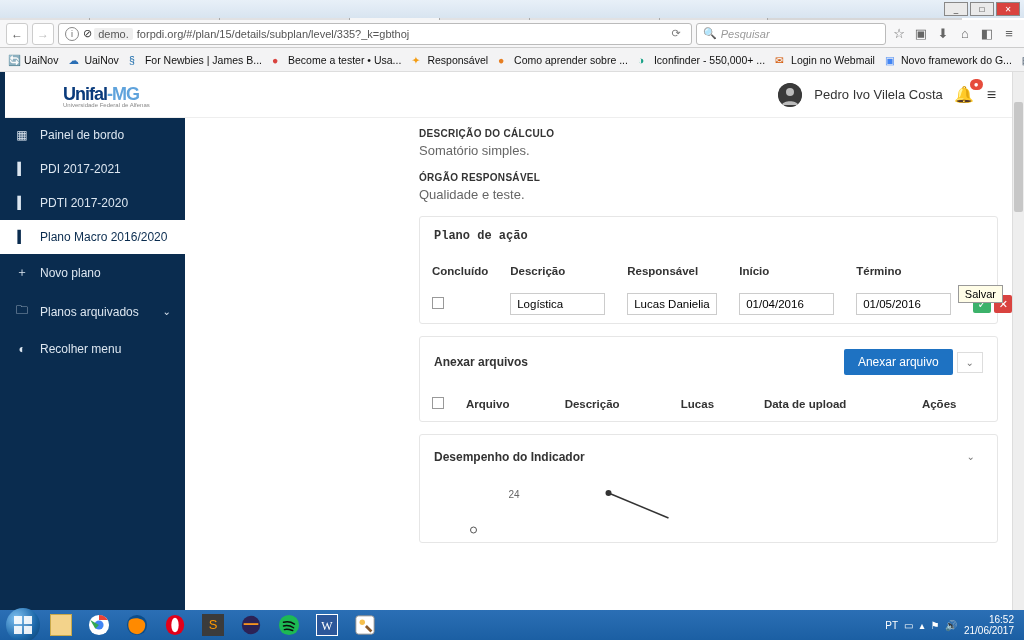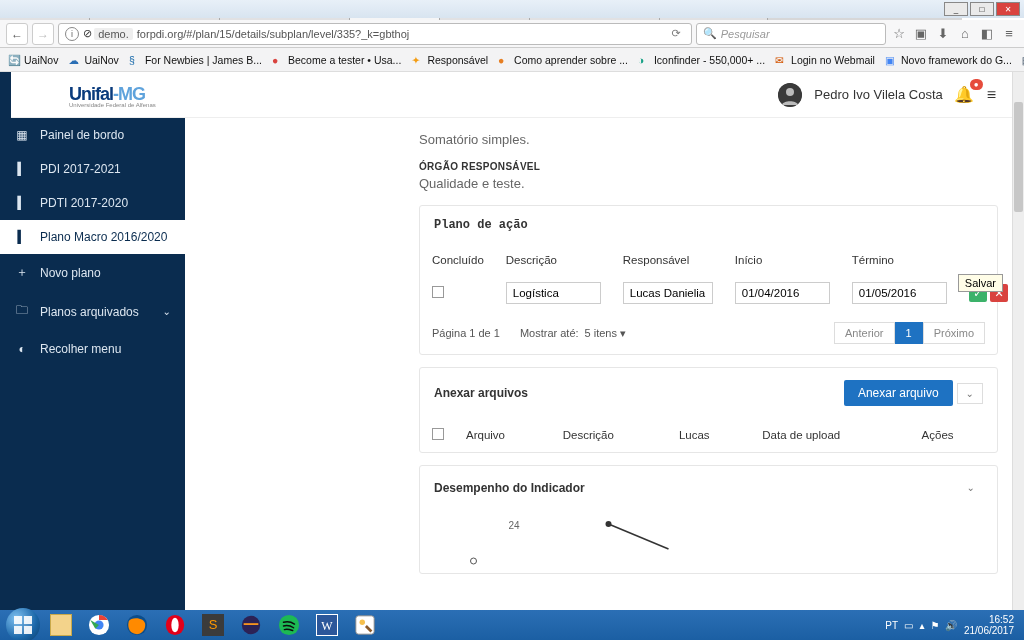--- a/index.html
+++ b/index.html
@@ -30,21 +30,21 @@
 
 .bookmarks-bar{ position:absolute; top:48px; left:0; right:0; height:24px; background:#f3f3f4; border-bottom:1px solid #ddd; display:flex; align-items:center; gap:10px; padding:0 8px; font-size:10.5px; z-index:27; overflow:hidden;}
 .bm{ display:flex; align-items:center; gap:4px; cursor:pointer; color:#111; white-space:nowrap;}
 .bm .bico{ width:12px;height:12px; }
 
 
 .app { position:absolute; top:72px; left:0; right:12px; bottom:30px; display:flex; background:#fff;}
 .app-scrollbar{ position:absolute; top:72px; right:0; width:12px; bottom:30px; background:#eee; border-left:1px solid #ddd;}
 .app-scrollbar .thumb{ position:absolute; top:30px; left:1px; right:1px; height:110px; background:#c7c7c7; border-radius:2px;}
 
-.app-header{ position:absolute; top:0; left:11px; right:0; height:46px; border-bottom:1px solid #eee; display:flex; align-items:center; padding:0 16px 0 58px; background:#fff; z-index:5;}
+.app-header{ position:absolute; top:0; left:5px; right:0; height:46px; border-bottom:1px solid #eee; display:flex; align-items:center; padding:0 16px 0 58px; background:#fff; z-index:5;}
 .logo{ font-weight:bold; color:#0a3b7c; font-size:18px; letter-spacing:-1px;}
 .logo .su{ color:#5fa3dc; }
 .logo-sub{ font-size:6px; color:#888; position:absolute; left:58px; top:30px;}
 .app-header .right{ margin-left:auto; display:flex; align-items:center; gap:12px;}
 .avatar{ width:24px; height:24px; border-radius:50%; background:#444;}
 .user-name-txt{ font-size:13px; color:#333;}
 .bell{ position:relative; color:#0b3886; cursor:pointer;}
 .bell .badge{ position:absolute; top:-6px; right:-8px; background:#e64c3c; color:#fff; border-radius:8px; font-size:8px; padding:1px 4px;}
 .menu-btn{ cursor:pointer; color:#333;}
 
@@ -56,21 +56,21 @@
 
 .main{ flex:1; padding:56px 14px 10px 14px; overflow:hidden; position:relative;}
 .main-inner{ padding-left:220px;}
 .field-block{ margin-bottom:14px;}
 .field-lbl{ font-size:10px; font-weight:bold; color:#333; letter-spacing:.3px;}
 .field-val{ font-size:13px; color:#666; margin-top:4px;}
 
 .panel{ border:1px solid #e6e6e6; border-radius:3px; margin-top:12px;}
 .panel-hd{ padding:12px 14px; font-size:12px; font-weight:bold; color:#333;font-family:Liberation Mono, monospace;}
 .ptable{ width:100%; font-size:11.5px;}
-.ptable th{ text-align:left; padding:8px 10px; font-weight:normal; color:#333;}
+.ptable th{ text-align:left; padding:8px 10px; font-weight:bold; color:#333;}
 .ptable td{ padding:6px 10px; color:#444;}
 .cb{ width:12px; height:12px; border:1px solid #999; background:#fff; display:inline-block;}
 .txt-in{ height:22px; border:1px solid #ccc; padding:0 6px; font-size:11.5px; width:95px;}
 .txt-in.wide{ width:90px;}
 .aicon{ width:18px; height:18px; border-radius:2px; display:inline-flex; justify-content:center; align-items:center; color:#fff; font-size:11px; cursor:pointer; border:none;}
 .aicon.ok{ background:#3cb26a;}
 .aicon.no{ background:#d9433f;}
 .tooltip{ position:absolute; background:#fffde7; border:1px solid #999; padding:2px 6px; font-size:11px;}
 .pen{ color:#888; cursor:pointer; font-size:11px;}
 
@@ -249,20 +249,21 @@
       </div>
       <div class="side-item">
         <span class="sicon">◐</span>
         <span>Recolher menu</span>
       </div>
     </div>
 
   <div class="main">
     <div class="main-inner">
       <div class="field-block">
+        <div class="field-lbl">DESCRIÇÃO DO CÁLCULO</div>
         <div class="field-val">Somatório simples.</div>
       </div>
       <div class="field-block">
         <div class="field-lbl">ÓRGÃO RESPONSÁVEL</div>
         <div class="field-val">Qualidade e teste.</div>
       </div>
 
       <div class="panel" style="position:relative">
         <div class="panel-hd">Plano de ação</div>
         <table class="ptable">
@@ -282,30 +283,20 @@
             <td><input class="txt-in" value="01/04/2016" style=""></td>
             <td><input class="txt-in" value="01/05/2016" style=""></td>
             <td style="white-space:nowrap">
               <button class="aicon ok">✓</button>
               <button class="aicon no">✕</button>
             </td>
           </tr>
         </tbody>
           </table>
         <div class="tooltip" style="top:68px; right:-6px">Salvar</div>
-        <div class="pager-row">
-          <span>Página 1 de 1</span>
-          <span style="margin-left:20px">Mostrar até:</span>
-          <span style="margin-left:6px"><span>5 itens</span> ▾</span>
-          <div class="pager">
-            <div class="pgbtn">Anterior</div>
-            <div class="pgbtn active">1</div>
-            <div class="pgbtn">Próximo</div>
-          </div>
-        </div>
       </div>
 
       <div class="panel">
         <div class="attach-hd">
           <span class="attach-title">Anexar arquivos</span>
           <button class="attach-btn">Anexar arquivo</button>
           <span class="attach-dd">⌄</span>
         </div>
         <table class="ptable">
           <tbody>

